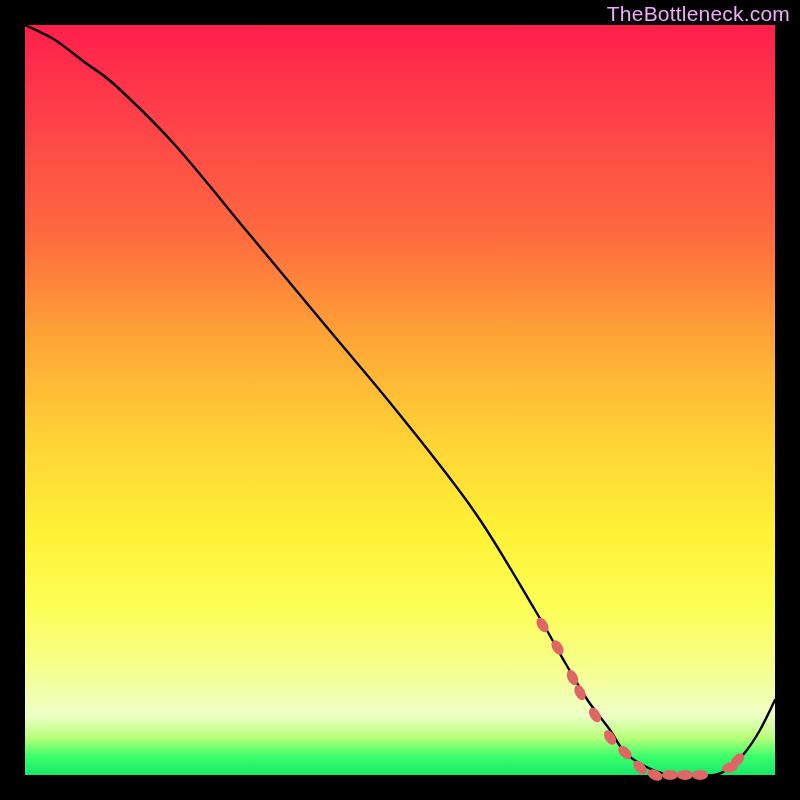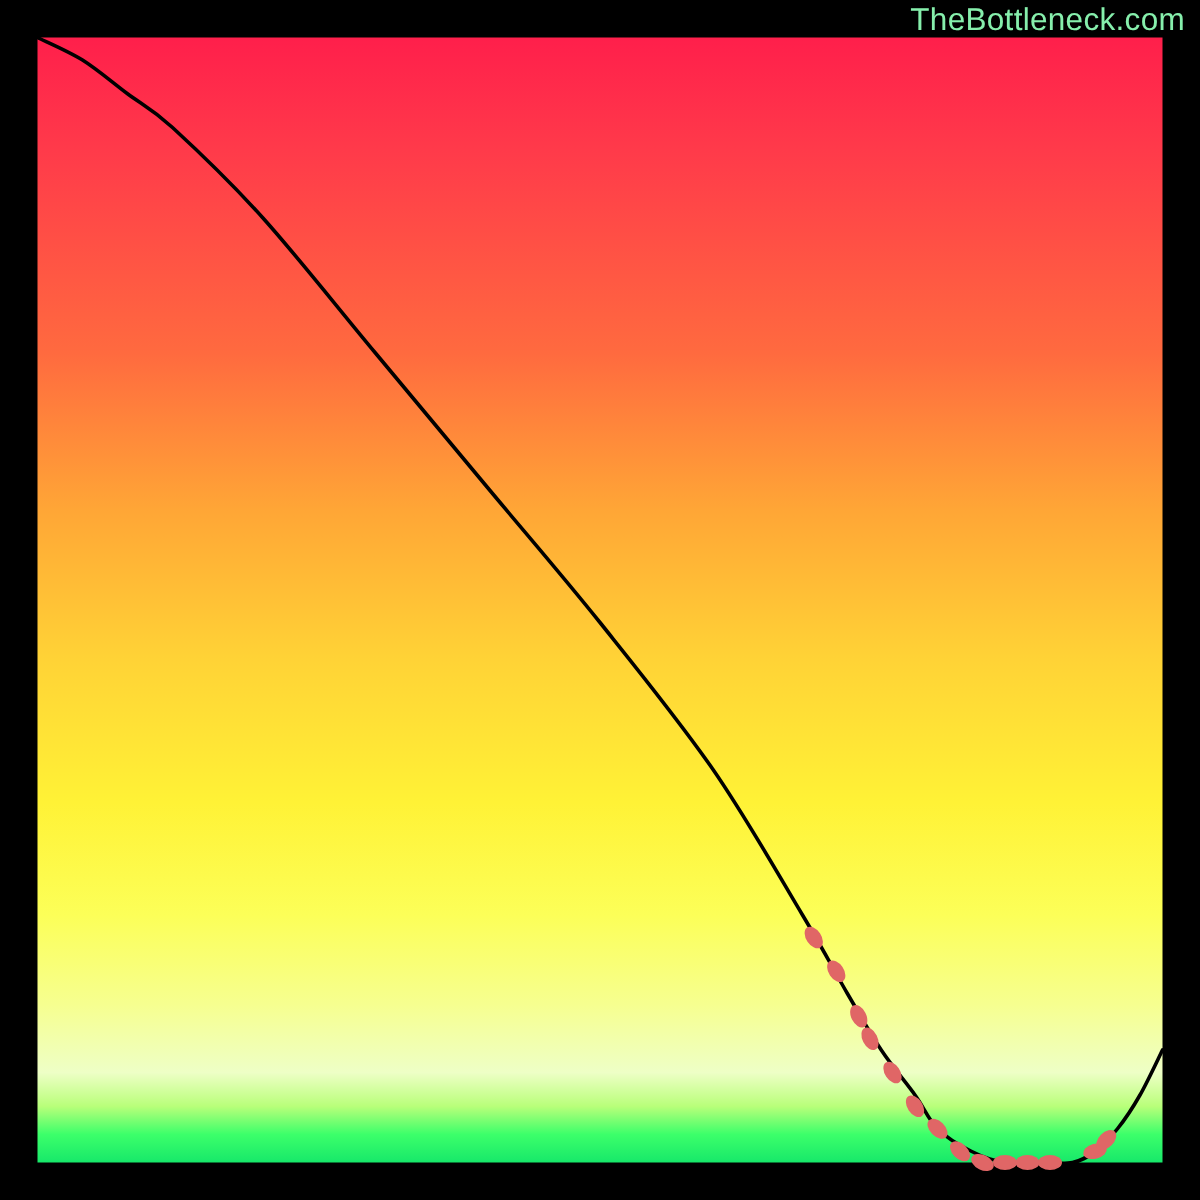--- a/index.html
+++ b/index.html
@@ -45,21 +45,21 @@
     left: 0;
     top: 0;
     width: 750px;
     height: 750px;
     overflow: visible;
   }
   .watermark {
     position: absolute;
     top: 2px;
     right: 10px;
-    color: #86efac;
+    color: #f0abfc;
     font-size: 21px;
     letter-spacing: 0.2px;
     user-select: none;
   }
 </style>
 </head>
 <body>
 
 <div class="stage">
 

